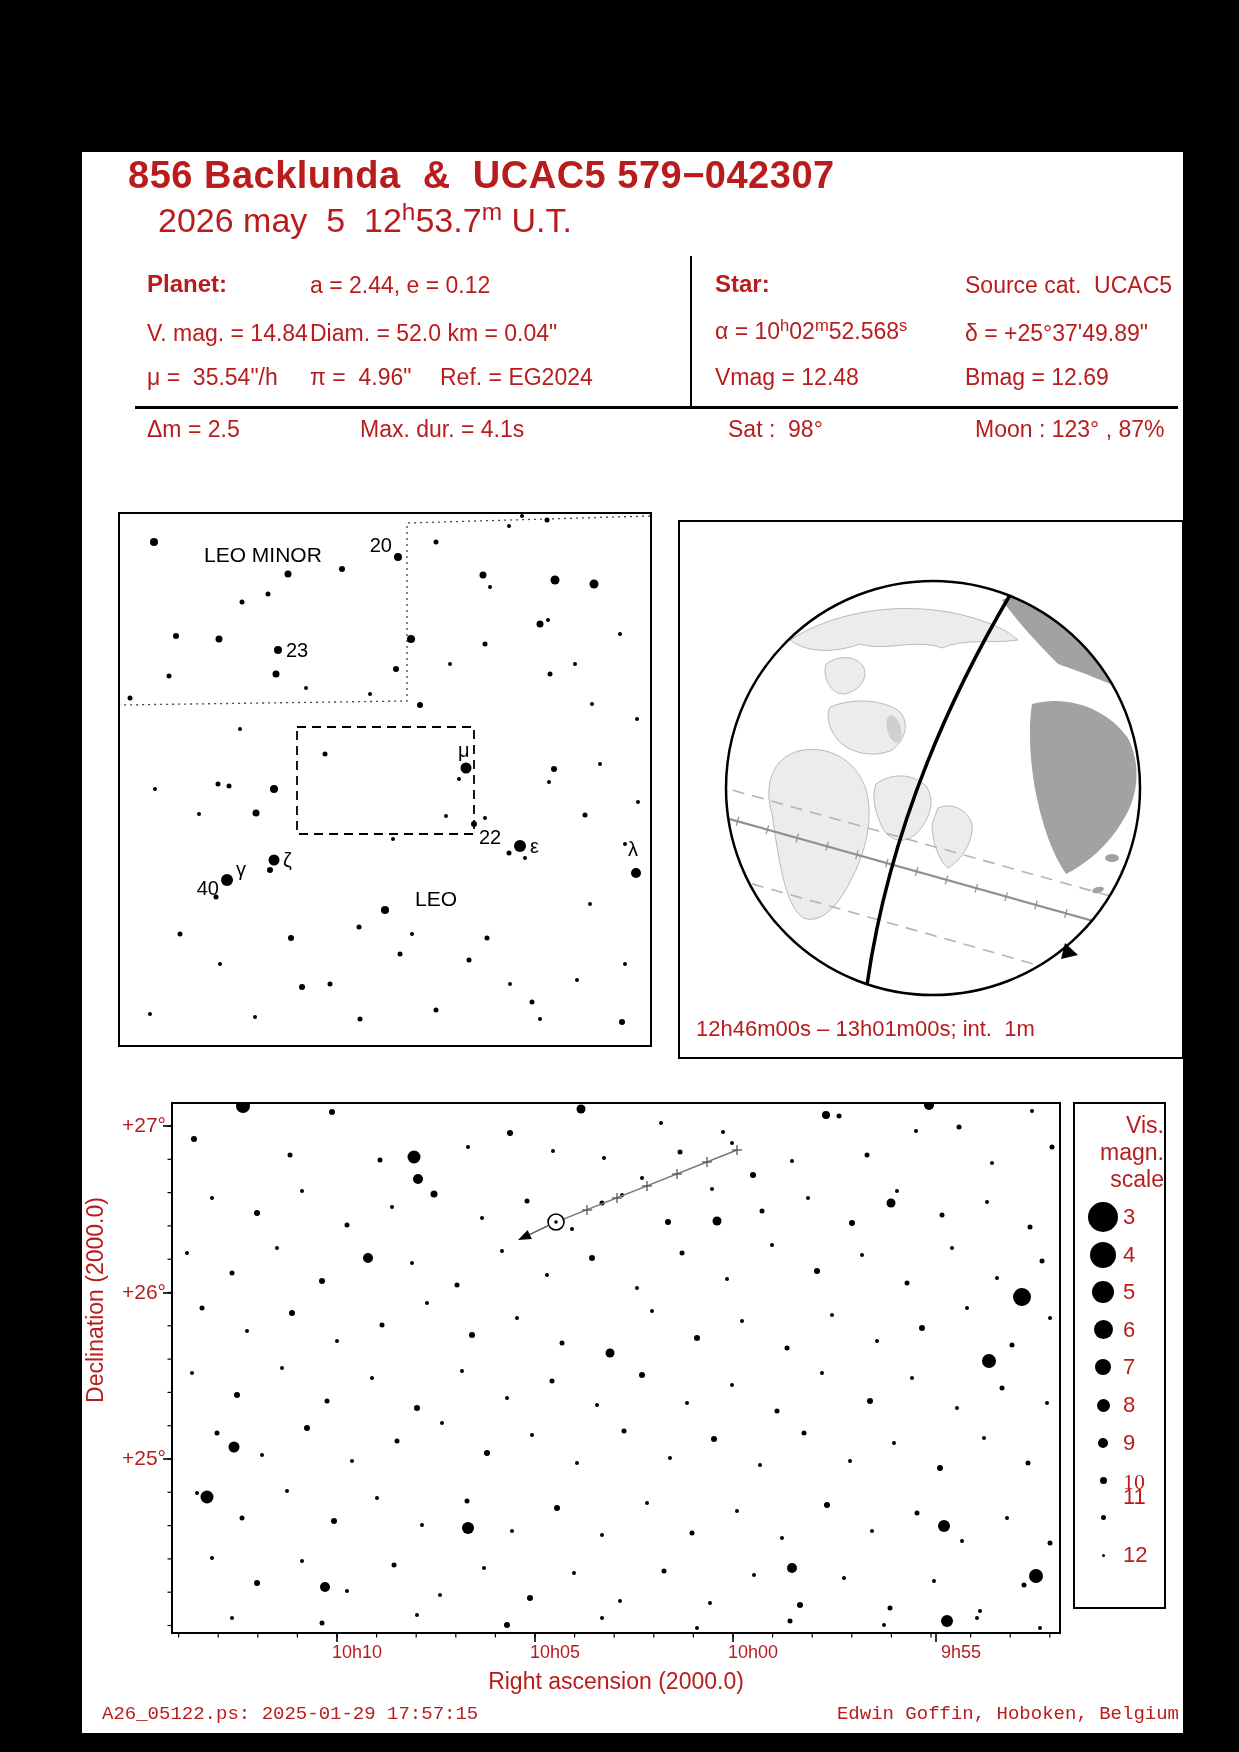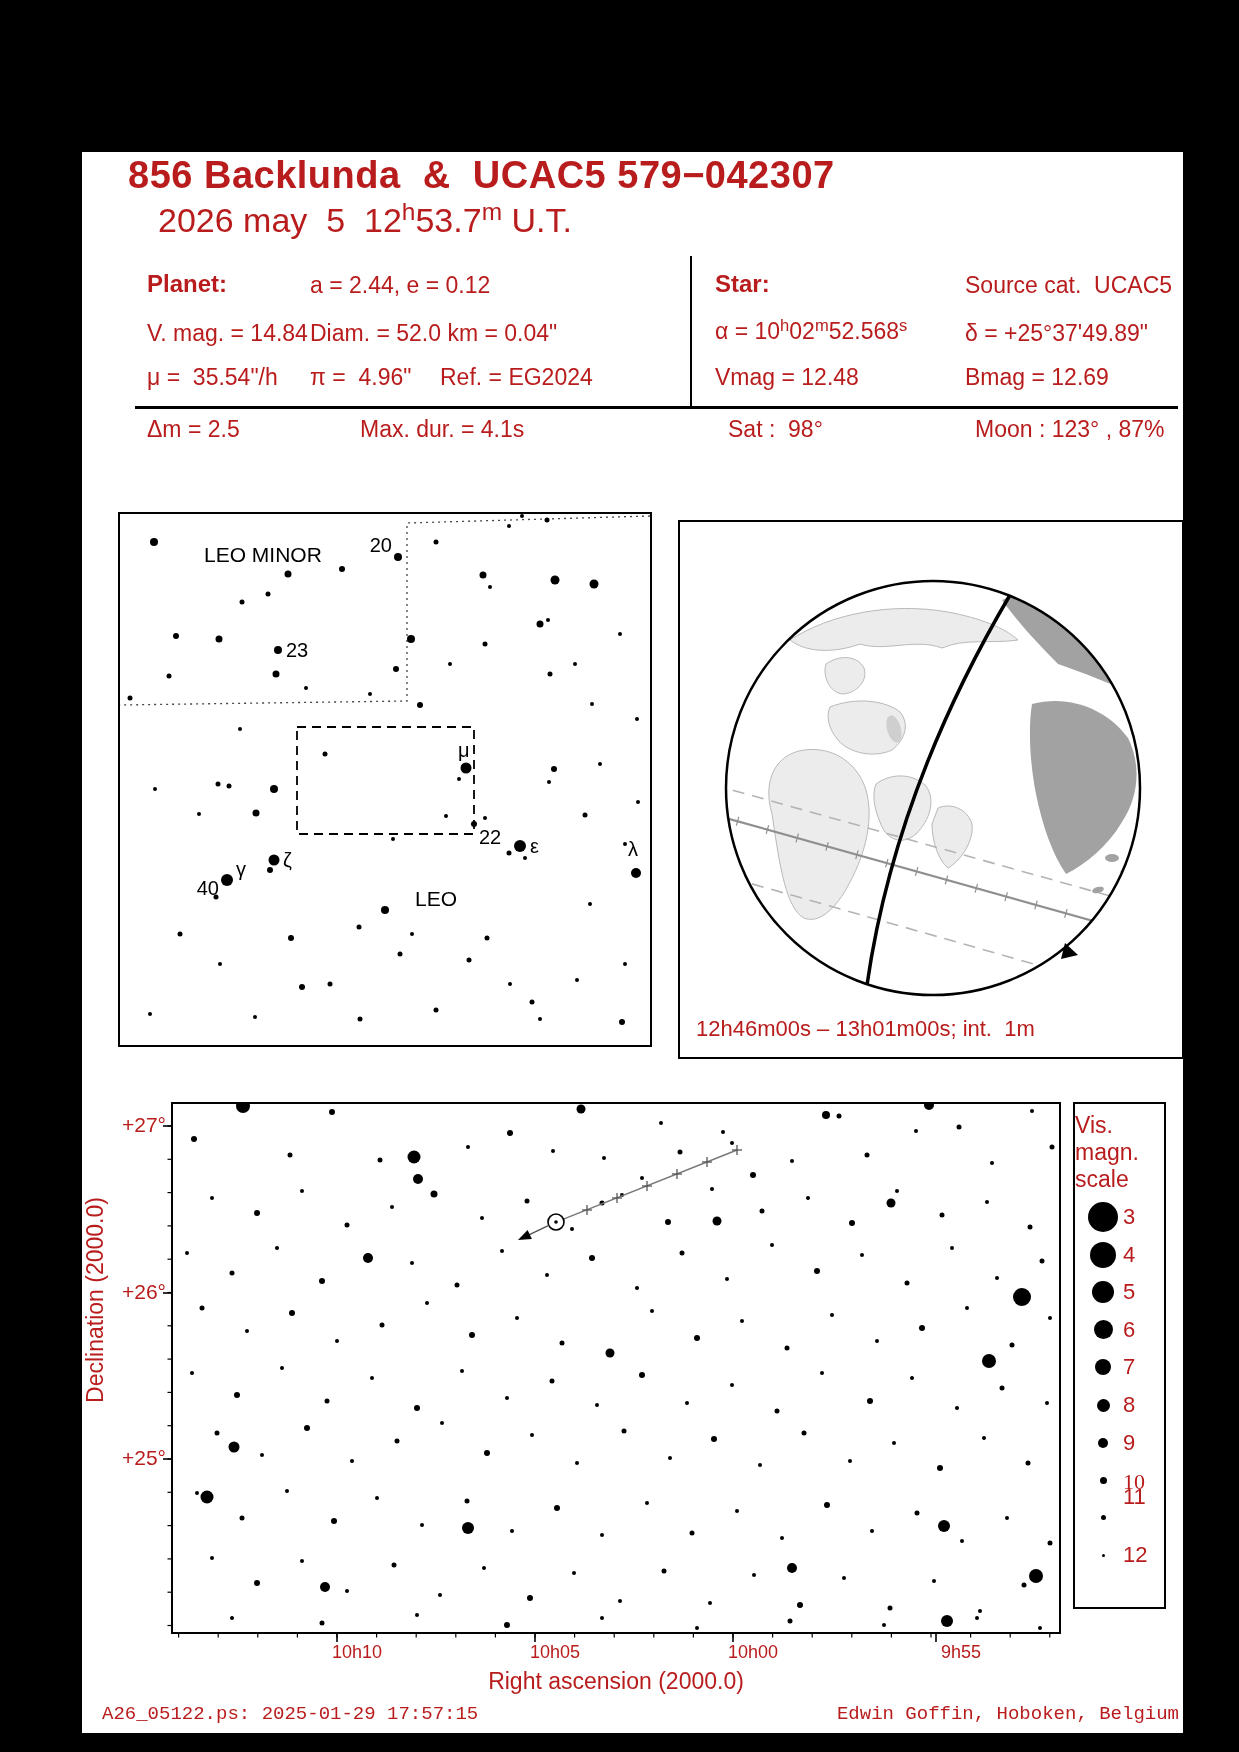--- a/index.html
+++ b/index.html
@@ -15,21 +15,21 @@
   #trule{position:absolute;left:53px;top:254px;width:1043px;height:3px;background:#000;}
   #finder-panel{position:absolute;left:36px;top:360px;width:530px;height:531px;border:2px solid #000;box-sizing:content-box;}
   #globe-panel{position:absolute;left:596px;top:360px;width:502px;height:535px;border:2px solid #000;margin-top:8px;}
   #globe-caption{position:absolute;left:16px;top:494px;font-size:22px;white-space:pre;}
   #detail-svg{position:absolute;left:70px;top:945px;}
   .xtick{position:absolute;width:90px;text-align:right;font-size:18px;top:1490px;white-space:pre;}
   .ytick{position:absolute;width:60px;text-align:right;font-size:21px;white-space:pre;}
   #xlabel{position:absolute;left:384px;top:1516px;width:300px;text-align:center;font-size:23px;}
   #ylabel{position:absolute;left:-138px;top:1136px;width:300px;height:24px;text-align:center;font-size:23px;transform:rotate(-90deg);}
   #legend{position:absolute;left:991px;top:950px;width:89px;height:503px;border:2px solid #000;}
-  .ltitle{text-align:left;font-size:23px;line-height:27px;}
+  .ltitle{text-align:right;font-size:23px;line-height:27px;}
   .ltitle:first-child{margin-top:8px;}
   .ldot{position:absolute;background:#000;border-radius:50%;}
   .llabel{position:absolute;left:48px;font-size:22px;}
   .footer{position:absolute;top:1551px;font-family:"Liberation Mono","DejaVu Sans Mono",monospace;font-size:19px;white-space:pre;}
   #footer-left{left:20px;}
   #footer-center{left:0;width:100%;text-align:center;}
   #footer-right{right:4px;}
 </style>
 </head>
 <body>

